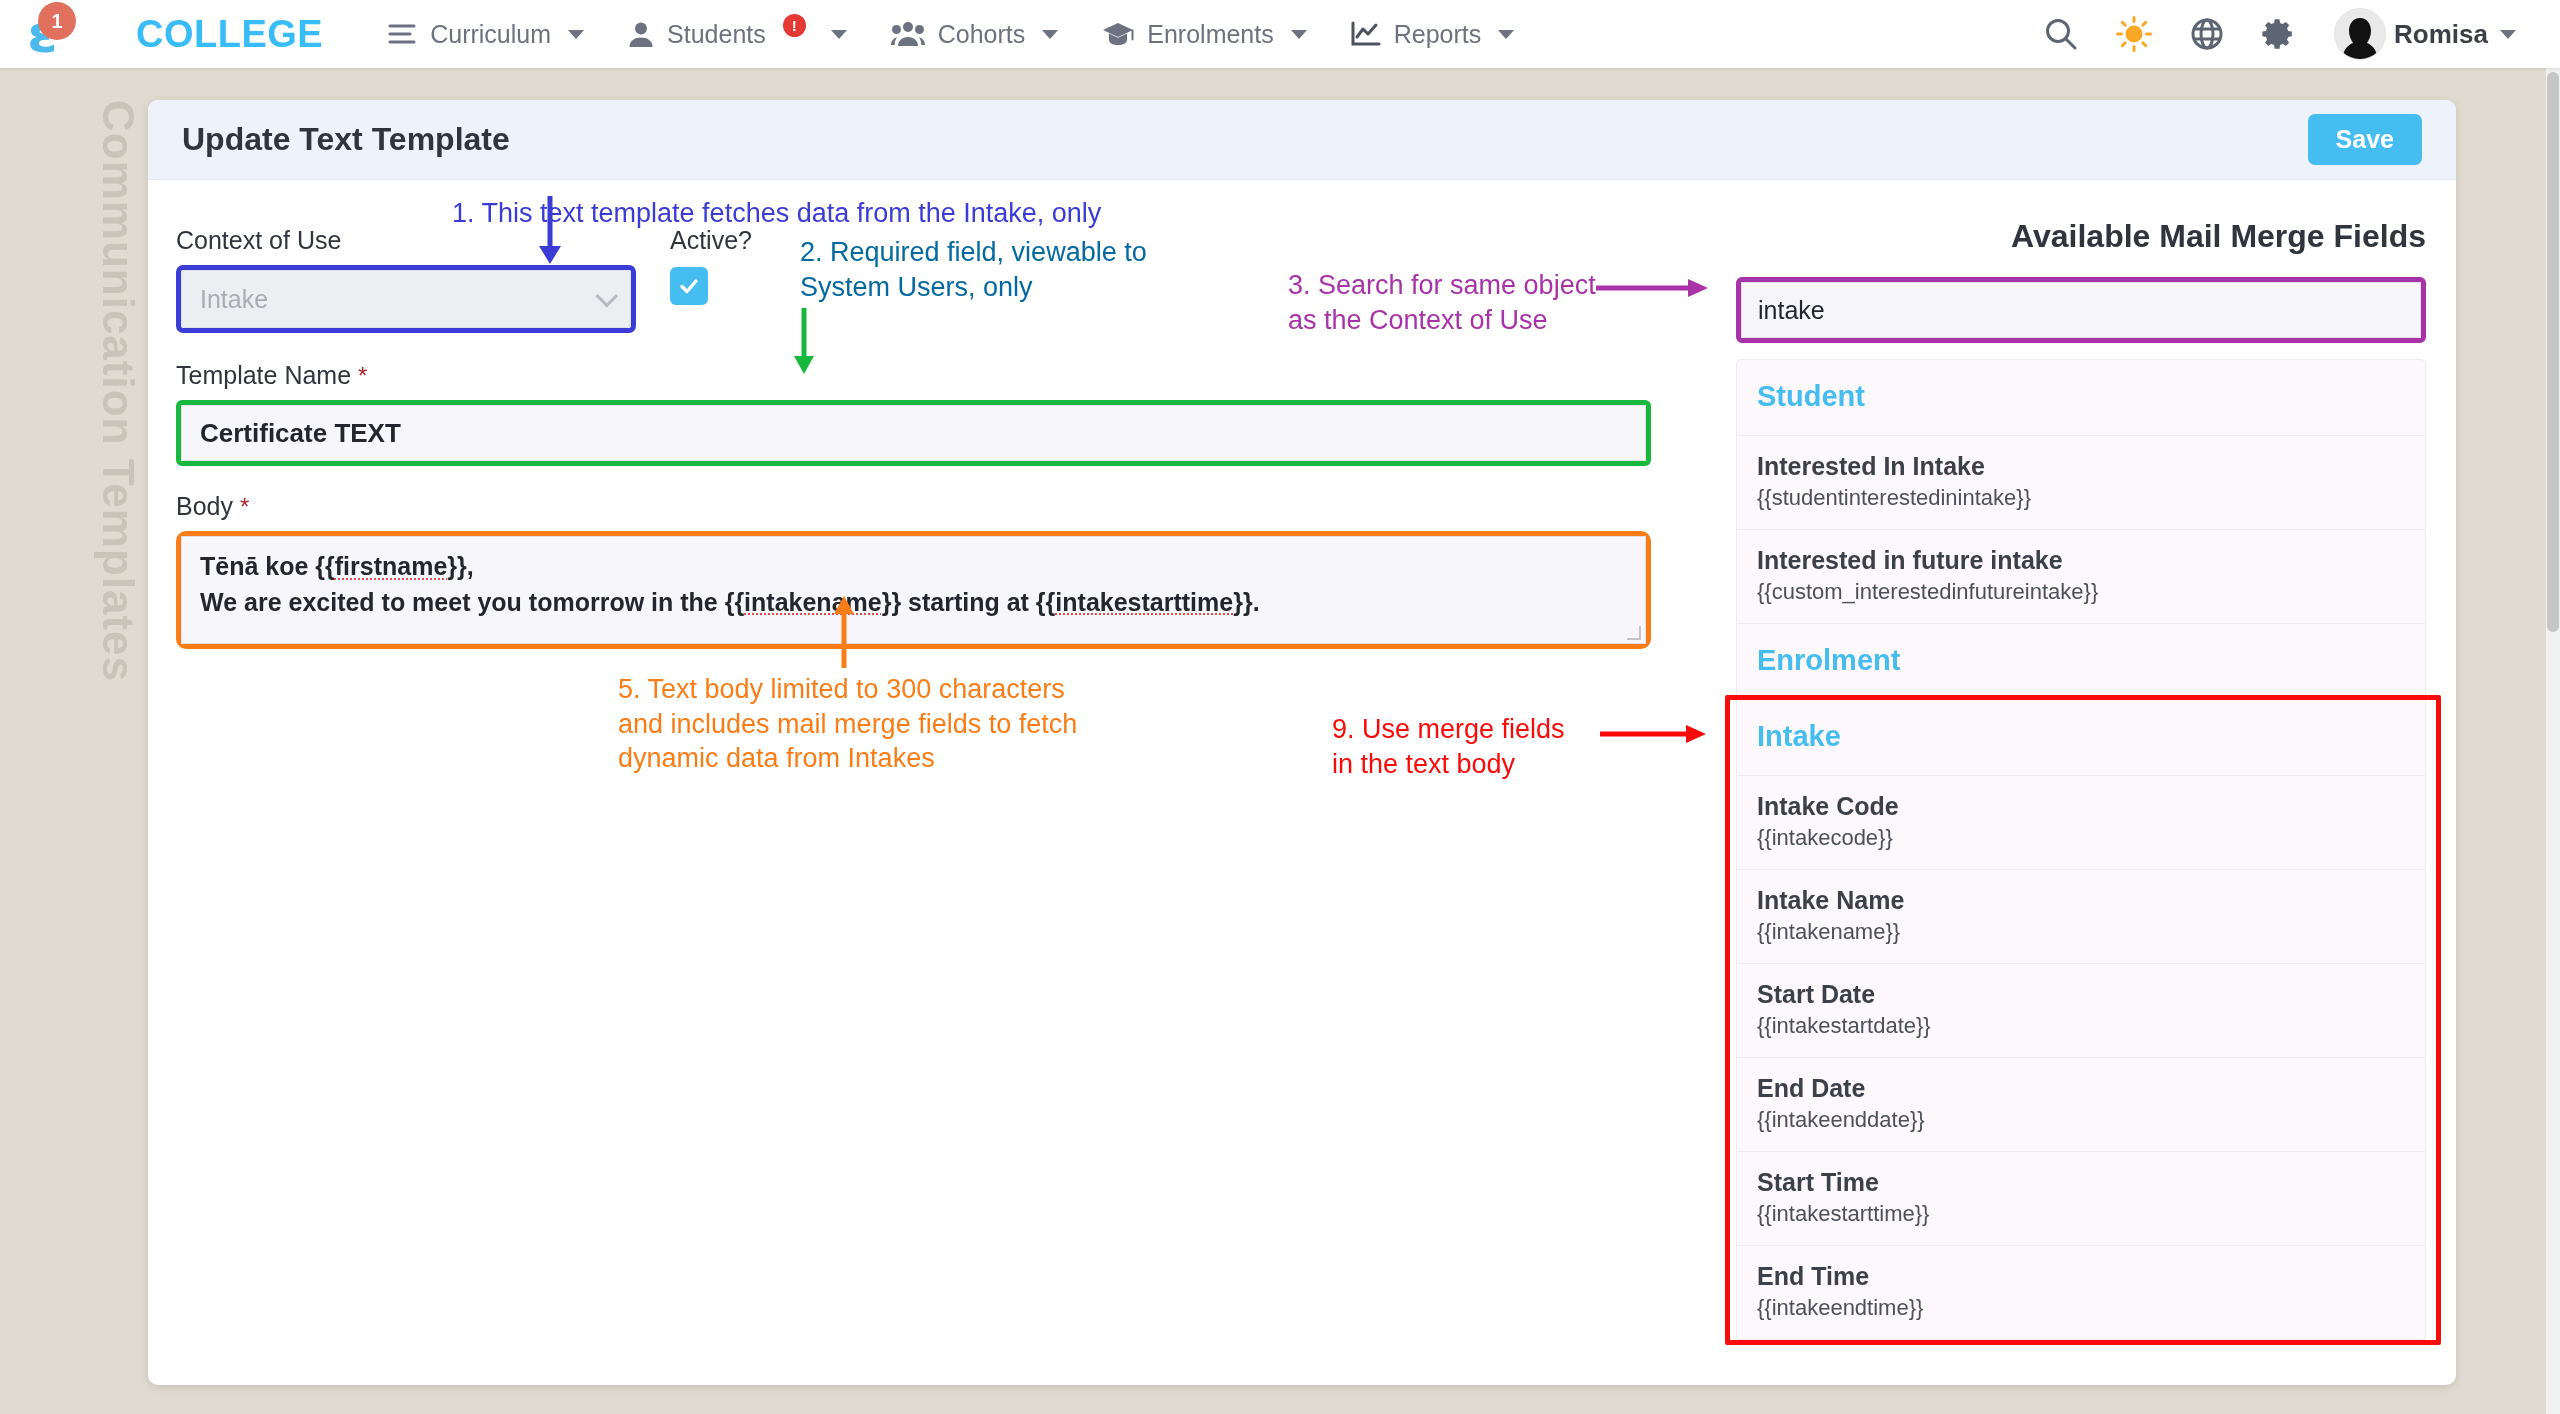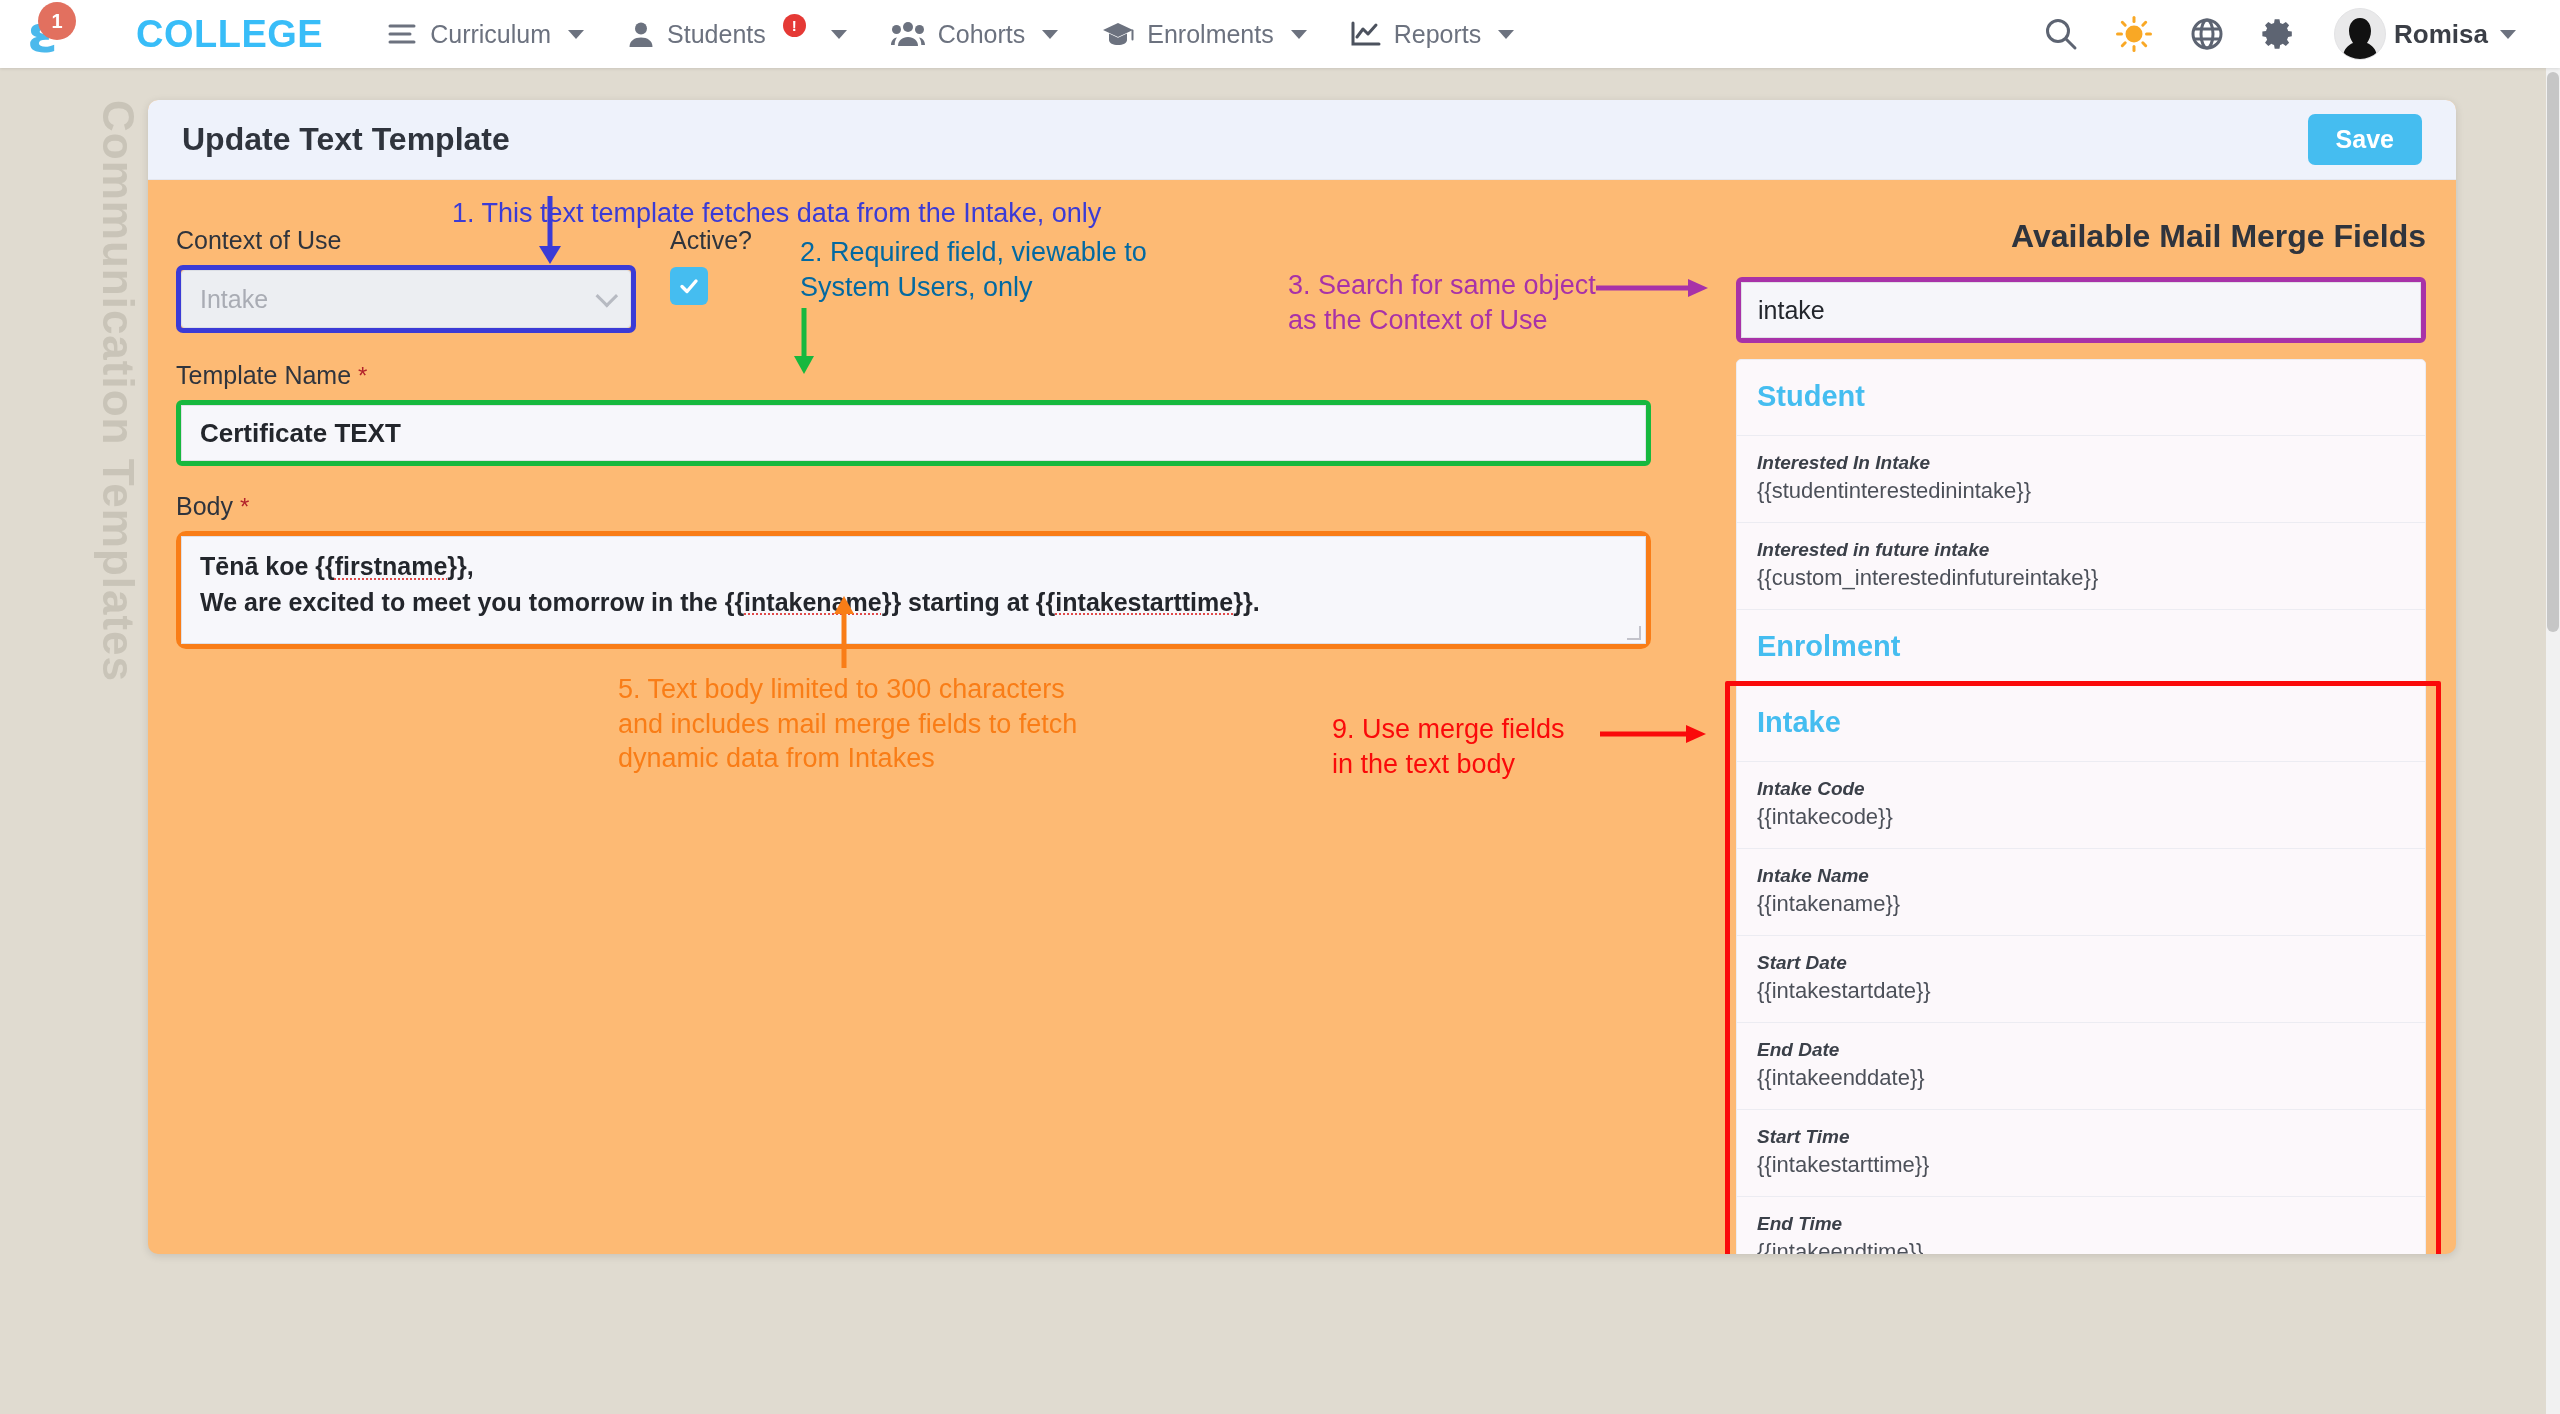--- a/index.html
+++ b/index.html
@@ -94,22 +94,22 @@
     font-size: 44px; font-weight: 700;
     color: #c9c4b8;
     letter-spacing: 1px;
     white-space: nowrap;
   }
 
   
   .card {
     position: absolute;
     left: 148px; top: 100px;
-    width: 2308px; height: 1154px;
-    background: #fdba74;
+    width: 2308px; height: 1285px;
+    background: #ffffff;
     border-radius: 10px;
     box-shadow: 0 2px 8px rgba(0,0,0,.12);
     overflow: hidden;
   }
   .card-header {
     height: 80px;
     background: #eef2fb;
     display: flex; align-items: center;
     padding: 0 34px;
     border-bottom: 1px solid #e4e7ef;
@@ -232,21 +232,21 @@
     padding: 20px 20px 22px 20px;
     border-bottom: 1px solid #ececf2;
     font-size: 29px; font-weight: 700; color: #45bdf0;
   }
   .merge-item {
     padding: 16px 20px 18px 20px;
     border-bottom: 1px solid #ececf2;
     cursor: pointer;
   }
   .merge-item:last-child { border-bottom: none; }
-  .mi-label { font-size: 19px; font-weight: 700; color: #3b4049; font-style: italic; }
+  .mi-label { font-size: 25px; font-weight: 700; color: #3b4049; }
   .mi-token { font-size: 22px; color: #4c5059; margin-top: 4px; }
 
   
   .intake-highlight {
     position: absolute;
     left: -12px; top: 0;
     width: 716px;
     border: 5px solid #fa0a0a;
     border-radius: 2px;
     pointer-events: none;

